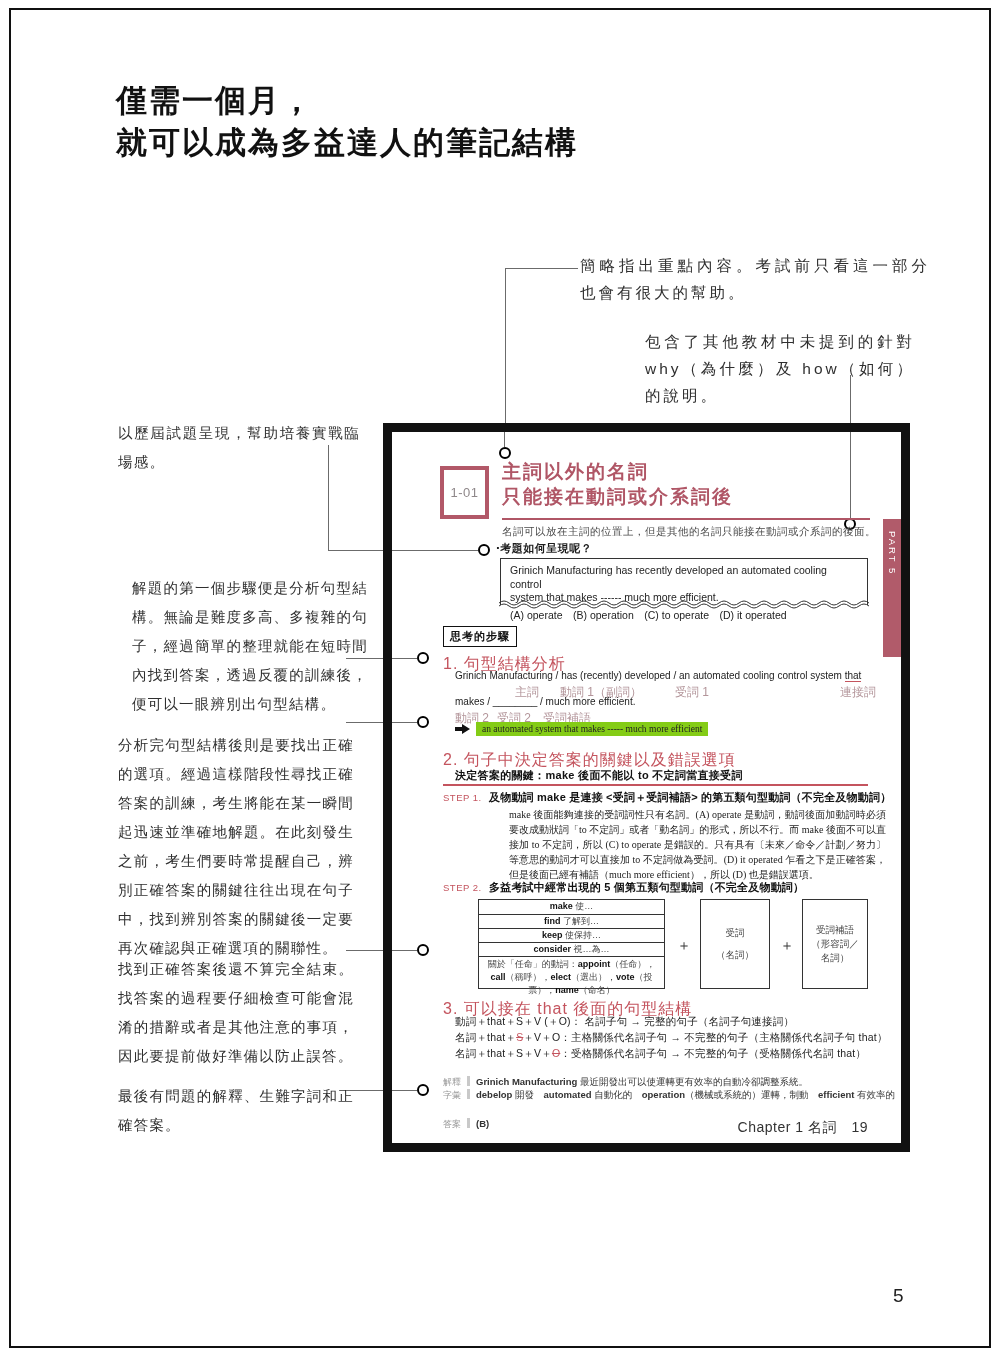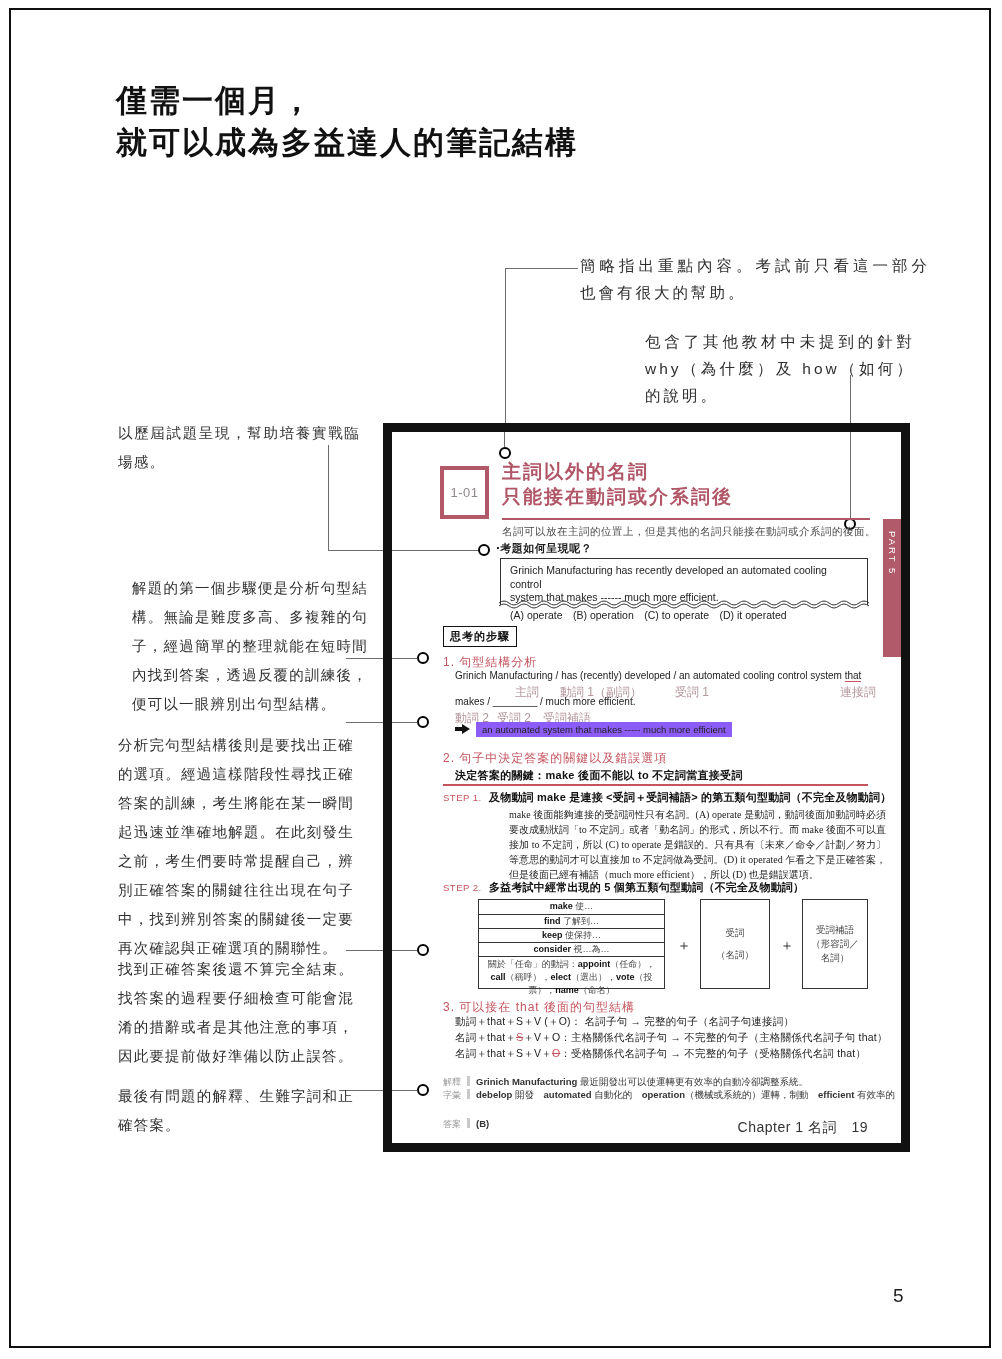--- a/index.html
+++ b/index.html
@@ -31,26 +31,26 @@
                 color:#b05666;letter-spacing:2px;white-space:nowrap;}
   .title-rule{position:absolute;left:110px;top:86px;width:368px;height:2px;background:#b05666;}
   .intro{position:absolute;left:110px;top:93px;font-size:10.5px;color:#4a4a4a;letter-spacing:.5px;white-space:nowrap;}
   .prompt{position:absolute;left:104px;top:109px;font-size:11px;font-weight:bold;color:#1c1c1c;letter-spacing:.5px;}
   .qbox{position:absolute;left:108px;top:126px;width:368px;height:47px;border:1px solid #333;border-bottom:none;
         box-sizing:border-box;padding:5px 9px 0;font-size:10.5px;line-height:13.5px;color:#222;}
   .qbox .opts{margin-top:4px;}
   .wavy{position:absolute;left:107px;top:168px;}
   .think-label{position:absolute;left:51px;top:194px;border:1.5px solid #111;padding:2px 6px;
                font-size:11px;font-weight:bold;color:#111;letter-spacing:1px;}
-  .sec-h{position:absolute;font-size:12px;color:#c4545e;letter-spacing:1px;white-space:nowrap;}
+  .sec-h{position:absolute;font-size:16px;color:#c4545e;letter-spacing:1px;white-space:nowrap;}
   .sent{position:absolute;font-size:10px;color:#222;white-space:nowrap;}
   .u-red{border-bottom:1.5px solid #c4545e;}
   .glab{position:absolute;font-size:12px;color:#b3959a;white-space:nowrap;text-align:right;}
-  .arrow-chip{position:absolute;left:84px;top:290px;background:#8b5cf6;padding:2px 6px;
-              font-size:9.5px;color:#222;white-space:nowrap;}
+  .arrow-chip{position:absolute;left:84px;top:290px;background:#84cc16;padding:2px 6px;
+              font-size:9.5px;color:#222;white-space:nowrap;font-family:Liberation Serif, serif;}
   .key-line{position:absolute;left:63px;top:336px;font-size:11px;font-weight:bold;color:#111;letter-spacing:.3px;white-space:nowrap;}
   .red-rule{position:absolute;left:51px;top:352px;width:425px;height:2px;background:#c4545e;}
   .step-lb{position:absolute;font-size:9.5px;color:#c4545e;letter-spacing:.5px;}
   .step-ti{position:absolute;font-size:11px;font-weight:bold;color:#111;white-space:nowrap;letter-spacing:.2px;}
   .step1-body{position:absolute;left:117px;top:376px;width:377px;font-size:10px;line-height:14.9px;
               text-align:justify;color:#222;font-family:"Liberation Serif","DejaVu Serif",serif;}
   .vtable{position:absolute;left:86px;top:467px;width:187px;height:90px;border:1px solid #333;box-sizing:border-box;}
   .vrow{border-top:1px solid #333;text-align:center;font-size:9px;color:#444;line-height:13px;height:14px;box-sizing:border-box;}
   .vrow:first-child{border-top:none;}
   .vrow.last{height:34px;line-height:13px;padding:1px 3px;}

